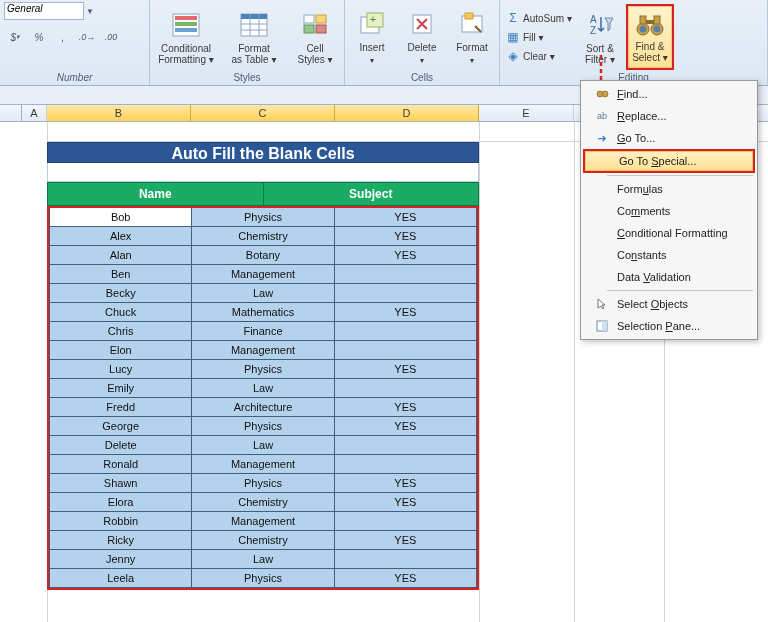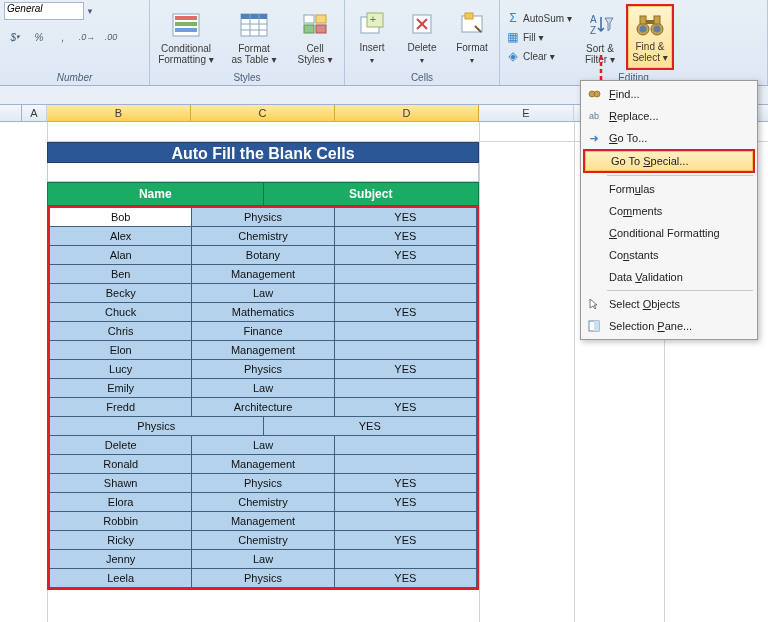--- a/index.html
+++ b/index.html
@@ -123,21 +123,21 @@
     border:1px solid #9a9a9a;
     box-shadow: 2px 2px 6px rgba(0,0,0,0.25);
     font-size:11px;
     z-index:10;
     padding: 2px 2px;
   }
   .dd-item {
     display:flex; align-items:center; gap:6px; height:22px;
     padding:0 4px 0 2px;
   }
-  .dd-item .dd-ico { width:18px; height:18px; display:flex; align-items:center; justify-content:center; font-size:11px;}
+  .dd-item .dd-ico { width:18px; height:18px; display:flex; align-items:center; justify-content:center; font-size:11px;margin-left:8px;}
   .dd-item .dd-lbl { flex:1; color:#222;}
   .dd-item.highlight {
     border:2px solid #d82222;
     background:linear-gradient(#fff1c6,#ffe08e);
     box-shadow: inset 0 0 0 1px #f4c45a;
     height:24px;
   }
   .dd-sep { height:1px; background:#c9c9c9; margin:2px 2px 2px 24px;}
   .arrow-annot {
     position:absolute;
@@ -379,20 +379,21 @@
           <div class="data-cell">Emily</div>
           <div class="data-cell">Law</div>
           <div class="data-cell"></div>
         </div>
         <div class="data-row">
           <div class="data-cell">Fredd</div>
           <div class="data-cell">Architecture</div>
           <div class="data-cell">YES</div>
         </div>
         <div class="data-row">
+          <div class="data-cell">George</div>
           <div class="data-cell">Physics</div>
           <div class="data-cell">YES</div>
         </div>
         <div class="data-row">
           <div class="data-cell">Delete</div>
           <div class="data-cell">Law</div>
           <div class="data-cell"></div>
         </div>
         <div class="data-row">
           <div class="data-cell">Ronald</div>

